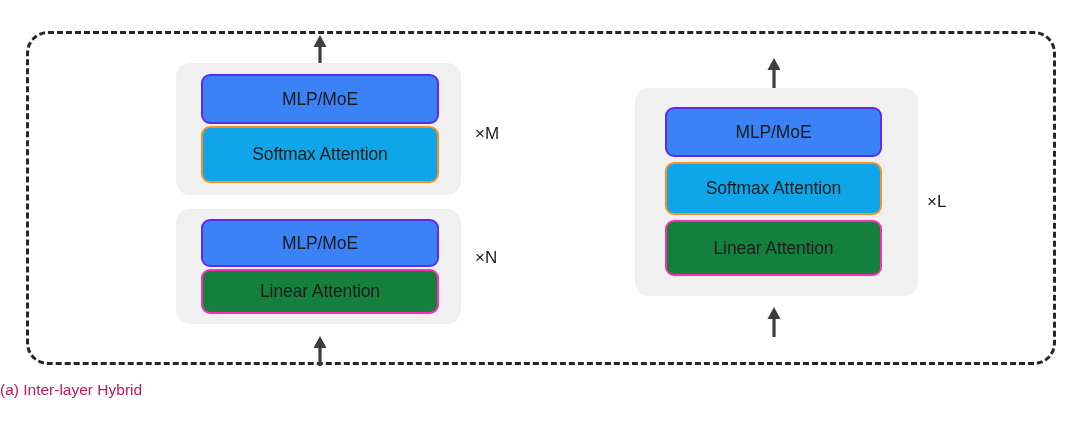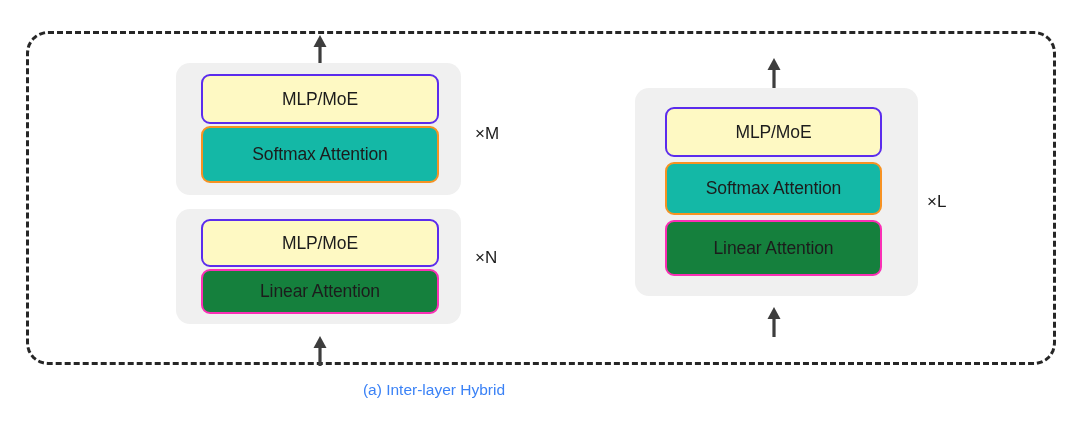--- a/index.html
+++ b/index.html
@@ -52,25 +52,25 @@
     border-style: solid;
     display: flex;
     align-items: center;
     justify-content: center;
     font-size: 17.5px;
     color: #1c1c1c;
     letter-spacing: -0.1px;
     white-space: nowrap;
   }
   .module.mlp {
-    background: #fef9c3;
+    background: #3b82f6;
     border-color: #5b2ced;
   }
   .module.softmax {
-    background: #14b8a6;
+    background: #0ea5e9;
     border-color: #f79222;
   }
   .module.linear {
     background: #15803d;
     border-color: #fa2fb5;
   }
 
   
   .repeat-label {
     position: absolute;
@@ -83,23 +83,22 @@
   .arrow {
     position: absolute;
   }
 
   
   .caption {
     position: absolute;
     left: 0;
     top: 381px;
     width: 868px;
-    text-align: center;
     font-size: 15.5px;
-    color: #3b82f6;
+    color: #be185d;
   }
 </style>
 </head>
 <body>
 
 <div id="figure-root">
 
   <div class="dashed-boundary"></div>
 
   <svg class="arrow" style="left:309px; top:33px;" width="22" height="32" viewBox="0 0 22 32">

